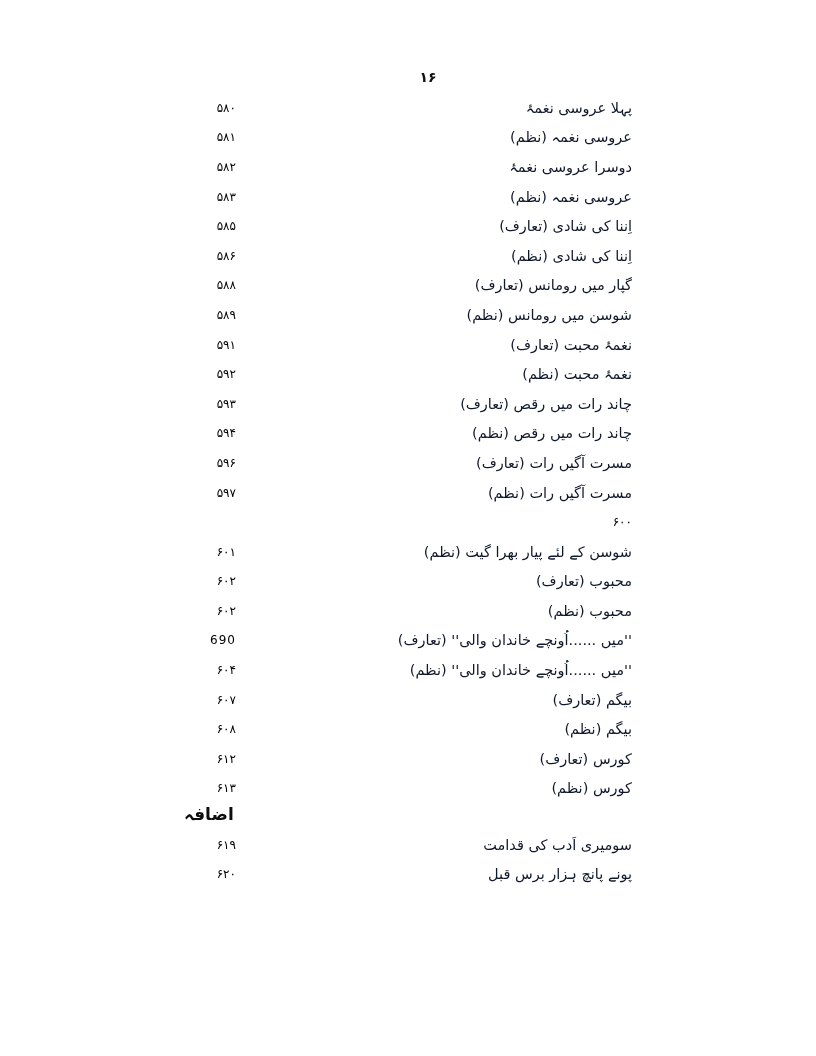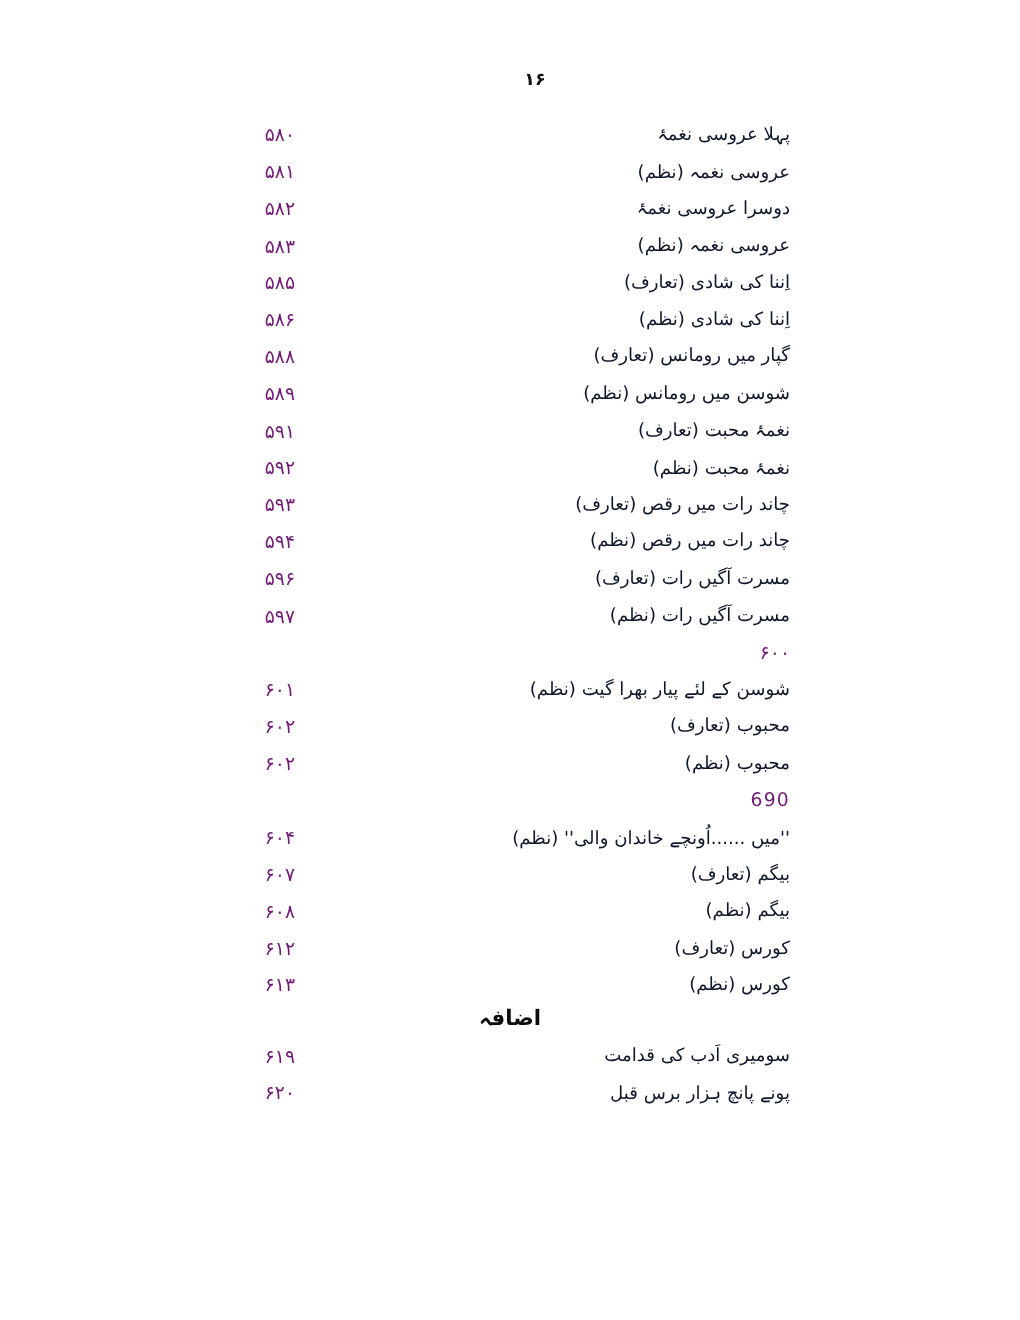--- a/index.html
+++ b/index.html
@@ -7,21 +7,21 @@
     position:relative;
     width:816px; height:1056px;
     margin:0 auto;
     background:#ffffff;
     font-family:"DejaVu Sans", sans-serif;
     color:#1a1a1a;
     overflow:hidden;
   }
   .page-number {
     position:absolute;
-    top:56px; left:0; right:0;
+    top:69px; left:0; right:0;
     text-align:center;
     font-size:14px;
     font-weight:bold;
     color:#111;
     padding-left:40px;
   }
   .toc {
     position:absolute;
     left:184px; right:184px;
   }
@@ -35,30 +35,30 @@
     direction:rtl;
   }
   .toc-title {
     font-size:14.5px;
     color:#0f172a;
     white-space:nowrap;
   }
   .toc-page {
     width:52px;
     text-align:right;
-    font-size:15px;
+    font-size:12px;
     letter-spacing:1px;
-    color:#701a75;
+    color:#000000;
     flex:0 0 auto;
   }
   .section-heading {
     position:absolute;
     top:804px; left:184px; right:184px;
     height:28px;
-    text-align:center;
+    text-align:left;
     font-size:17px;
     font-weight:bold;
     color:#0d0d0d;
     direction:rtl;
   }
 </style>
 </head>
 <body>
 
 <div class="page">
@@ -130,20 +130,21 @@
       </div>
       <div class="toc-row">
         <span class="toc-title">محبوب (تعارف)</span>
         <span class="toc-page">۶۰۲</span>
       </div>
       <div class="toc-row">
         <span class="toc-title">محبوب (نظم)</span>
         <span class="toc-page">۶۰۲</span>
       </div>
       <div class="toc-row">
+        <span class="toc-title">''میں ......اُونچے خاندان والی'' (تعارف)</span>
         <span class="toc-page">690</span>
       </div>
       <div class="toc-row">
         <span class="toc-title">''میں ......اُونچے خاندان والی'' (نظم)</span>
         <span class="toc-page">۶۰۴</span>
       </div>
       <div class="toc-row">
         <span class="toc-title">بیگم (تعارف)</span>
         <span class="toc-page">۶۰۷</span>
       </div>

